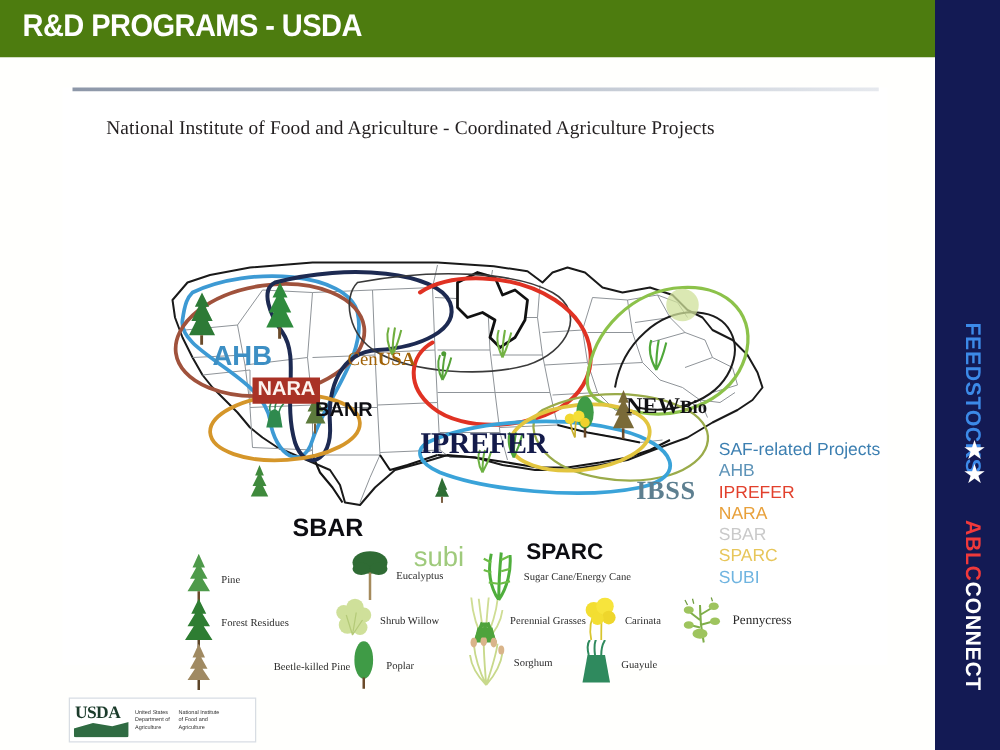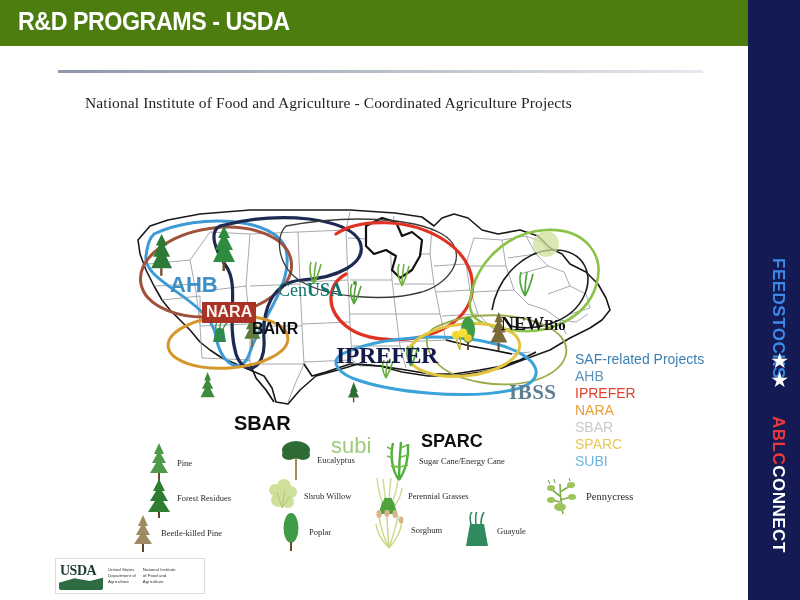--- a/index.html
+++ b/index.html
@@ -93,21 +93,21 @@
     position:absolute;white-space:nowrap;
     font-family:"Liberation Serif", serif;
     font-weight:bold;
     pointer-events:none;
   }
   .lb-ahb   {left:120px;top:158px;font-size:22px;color:#3d8fc4;
              font-family:"Liberation Sans",sans-serif;font-weight:bold;}
   .lb-nara  {left:152px;top:188px;font-size:16px;color:#fdf4ef;
              background:#a93226;padding:1px 4px 2px 4px;
              font-family:"Liberation Sans",sans-serif;font-weight:bold;}
-  .lb-cenusa{left:228px;top:166px;font-size:18px;color:#0f766e;}
+  .lb-cenusa{left:228px;top:166px;font-size:15px;color:#a16207;}
   .lb-cenusa .lt{font-weight:normal;}
   .lb-banr  {left:202px;top:206px;font-size:16px;color:#0d0d12;
              font-family:"Liberation Sans",sans-serif;font-weight:bold;}
   .lb-iprefer{left:286px;top:228px;font-size:24px;color:#131a4a;letter-spacing:-0.5px;}
   .lb-newbio{left:451px;top:200px;font-size:18px;color:#111114;}
   .lb-newbio .sm{font-size:15px;}
   .lb-ibss  {left:459px;top:266px;font-size:21px;color:#5d7f90;letter-spacing:0.5px;}
   .lb-sbar  {left:184px;top:298px;font-size:20px;color:#0d0d12;
              font-family:"Liberation Sans",sans-serif;font-weight:bold;}
   .lb-subi  {left:281px;top:319px;font-size:22px;color:#9fca7c;
@@ -429,39 +429,49 @@
         <div class="pitem" style="left:323px;top:40px;">
           <svg width="30" height="40">
             <path d="M15 38 C 9 28, 5 14, 4 2 M15 38 C 13 26, 11 12, 10 3 M15 38 C 16 24, 17 10, 18 2
                      M15 38 C 20 26, 24 14, 25 4 M15 38 C 23 30, 28 20, 29 12" stroke="#cfdd94" stroke-width="1.5" fill="none"></path>
             <path d="M7 38 L13 22 M15 38 L15 22 M23 38 L17 22" stroke="#4ea33c" stroke-width="3" fill="none"></path>
             <path d="M6 38 L24 38 L21 26 L9 26 Z" fill="#4ea33c"></path>
           </svg>
           <span class="txt">Perennial Grasses</span>
         </div>
 
+        <div class="pitem" style="left:415px;top:42px;">
+          <svg width="30" height="36">
+            <path d="M8 34 C 6 24, 8 16, 12 10 M16 34 C 16 24, 16 14, 17 9" stroke="#d8c52e" stroke-width="1.4" fill="none"></path>
+            <circle cx="10" cy="10" r="6.5" fill="#f3de32"></circle>
+            <circle cx="19" cy="7" r="7" fill="#f7e43c"></circle>
+            <circle cx="22" cy="16" r="5.5" fill="#eed62c"></circle>
+            <circle cx="13" cy="17" r="5" fill="#f3de32"></circle>
+          </svg>
+          <span class="txt">Carinata</span>
+        </div>
 
         <div class="pitem" style="left:495px;top:40px;">
           <svg width="36" height="40">
             <path d="M18 38 C 16 28, 15 18, 15 8 M15 20 L6 13 M15 16 L25 10 M15 26 L7 24 M15 24 L26 21" stroke="#7fae4a" stroke-width="1.6" fill="none"></path>
             <g fill="#9ec45e">
               <ellipse cx="6" cy="12" rx="4" ry="3"></ellipse>
                 <ellipse cx="26" cy="9" rx="4" ry="3"></ellipse>
               <ellipse cx="6" cy="24" rx="4" ry="3"></ellipse>
                 <ellipse cx="27" cy="21" rx="4" ry="3"></ellipse>
               <ellipse cx="15" cy="31" rx="6" ry="4"></ellipse>
             </g>
             <g stroke="#6f9c40" stroke-width="1" fill="none">
               <path d="M5 8 L3 4 M10 7 L9 3 M25 5 L24 2"></path>
             </g>
           </svg>
           <span class="txt big">Pennycress</span>
         </div>
 
-        <div class="pitem" style="left:80px;top:78px;">
+        <div class="pitem" style="left:96px;top:78px;gap:42px;">
           <svg width="26" height="38">
             <path d="M13 1 L18 12 L15 12 L20 21 L16 21 L22 30 L4 30 L10 21 L6 21 L11 12 L8 12 Z" fill="#a08a62"></path>
             <rect x="12" y="30" width="2" height="8" fill="#5c4427"></rect>
           </svg>
           <span class="txt">Beetle-killed Pine</span>
         </div>
 
         <div class="pitem" style="left:228px;top:76px;">
           <svg width="26" height="40">
             <ellipse cx="13" cy="16" rx="7.5" ry="15" fill="#3f9b46"></ellipse>

